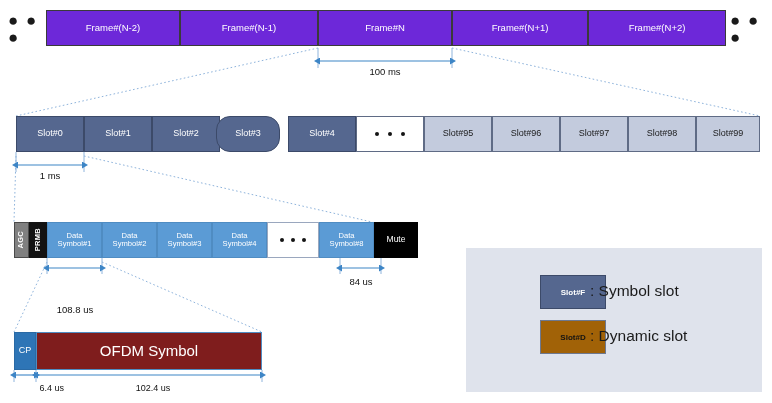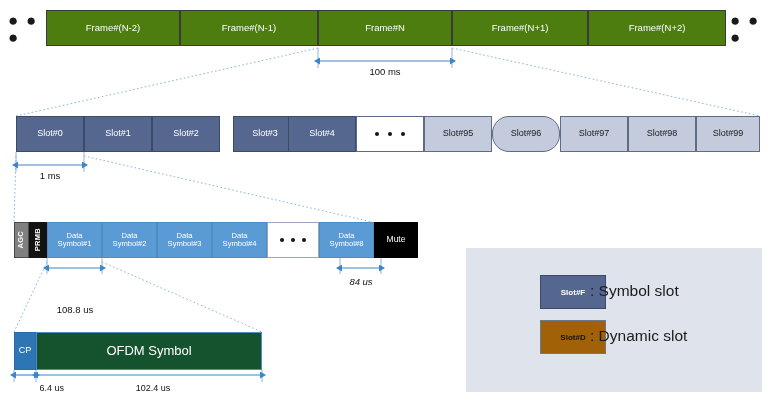--- a/index.html
+++ b/index.html
@@ -17,21 +17,21 @@
     position:absolute;
     box-sizing:border-box;
     display:flex;align-items:center;justify-content:center;
     text-align:center;
     line-height:1.08;
     border:1px solid #404040;
   }
 
   
   .frame{
-    background:#4d7c0f;
+    background:#6d28d9;
     color:#ffffff;
     font-size:9.5px;
     border:1px solid #3a3a3a;
   }
   .dots-outer{
     position:absolute;
     color:#1a1a1a;
     font-size:17px;
     letter-spacing:1.5px;
     font-weight:700;
@@ -94,23 +94,23 @@
     font-size:8.5px;
   }
 
   
   .ofdm-cp{
     background:#2e75b6;color:#ffffff;
     border:1px solid #2a6aa5;
     font-size:9px;
   }
   .ofdm-sym{
-    background:#14532d;color:#ffffff;
+    background:#7f1d1d;color:#ffffff;
     border:1px solid #4f8cc2;
-    font-size:13px;
+    font-size:15px;
   }
 
   
   .meas-label{
     position:absolute;
     font-size:9.5px;
     color:#111111;
     white-space:nowrap;
     text-align:center;
   }
@@ -216,33 +216,33 @@
   <div class="box frame" style="left:452px;top:10px;width:136px;height:36px;">Frame#(N+1)</div>
   <div class="box frame" style="left:588px;top:10px;width:138px;height:36px;">Frame#(N+2)</div>
 
   <div class="dots-outer" style="left:730px;top:16px;width:36px;height:26px;justify-content:center;">● ● ●</div>
 
   <div class="meas-label" style="left:335px;top:66px;width:100px;">100 ms</div>
 
   <div class="box slot-fixed" style="left:16px;top:116px;width:68px;height:36px;">Slot#0</div>
   <div class="box slot-fixed" style="left:84px;top:116px;width:68px;height:36px;">Slot#1</div>
   <div class="box slot-fixed" style="left:152px;top:116px;width:68px;height:36px;">Slot#2</div>
-  <div class="box slot-fixed" style="left:233px;top:116px;width:64px;height:36px;">Slot#3</div>
+  <div class="box slot-fixed" style="left:216px;top:116px;width:64px;height:36px;border-radius:14px;">Slot#3</div>
   <div class="box slot-fixed" style="left:288px;top:116px;width:68px;height:36px;">Slot#4</div>
 
   <div class="box slot-gap" style="left:356px;top:116px;width:68px;height:36px;">
     <span class="dotrow">
       <span class="dot"></span>
       <span class="dot"></span>
       <span class="dot"></span>
     </span>
   </div>
 
   <div class="box slot-dyn" style="left:424px;top:116px;width:68px;height:36px;">Slot#95</div>
-  <div class="box slot-dyn" style="left:492px;top:116px;width:68px;height:36px;border-radius:17px;">Slot#96</div>
+  <div class="box slot-dyn" style="left:492px;top:116px;width:68px;height:36px;">Slot#96</div>
   <div class="box slot-dyn" style="left:560px;top:116px;width:68px;height:36px;">Slot#97</div>
   <div class="box slot-dyn" style="left:628px;top:116px;width:68px;height:36px;">Slot#98</div>
   <div class="box slot-dyn" style="left:696px;top:116px;width:64px;height:36px;">Slot#99</div>
 
   <div class="meas-label" style="left:20px;top:170px;width:60px;">1 ms</div>
 
   <div class="box sym-agc" style="left:14px;top:222px;width:15px;height:36px;">
     <span class="vtext">AGC</span>
   </div>
   <div class="box sym-prmb" style="left:29px;top:222px;width:18px;height:36px;">
@@ -274,21 +274,21 @@
     </span>
   </div>
 
   <div class="box sym-data" style="left:319px;top:222px;width:55px;height:36px;">
     <span style="white-space:pre-line;">Data
 Symbol#8</span>
   </div>
   <div class="box sym-mute" style="left:374px;top:222px;width:44px;height:36px;">Mute</div>
 
   <div class="meas-label" style="left:36px;top:276px;width:78px;margin-top:28px;">108.8 us</div>
-  <div class="meas-label" style="left:332px;top:276px;width:58px;font-style:italic;">84 us</div>
+  <div class="meas-label" style="left:332px;top:276px;width:58px;">84 us</div>
 
   <div class="box ofdm-cp" style="left:14px;top:332px;width:22px;height:38px;">CP</div>
   <div class="box ofdm-sym" style="left:36px;top:332px;width:226px;height:38px;">OFDM Symbol</div>
 
   <div class="meas-label small" style="left:4px;top:383px;width:60px;text-align:right;">6.4 us</div>
   <div class="meas-label small" style="left:118px;top:383px;width:70px;">102.4 us</div>
 
   <div class="legend" style="left:466px;top:248px;width:296px;height:144px;"></div>
 
   <div class="legend-chip chip-fixed" style="left:516px;top:275px;width:66px;height:34px;">Slot#F</div>

